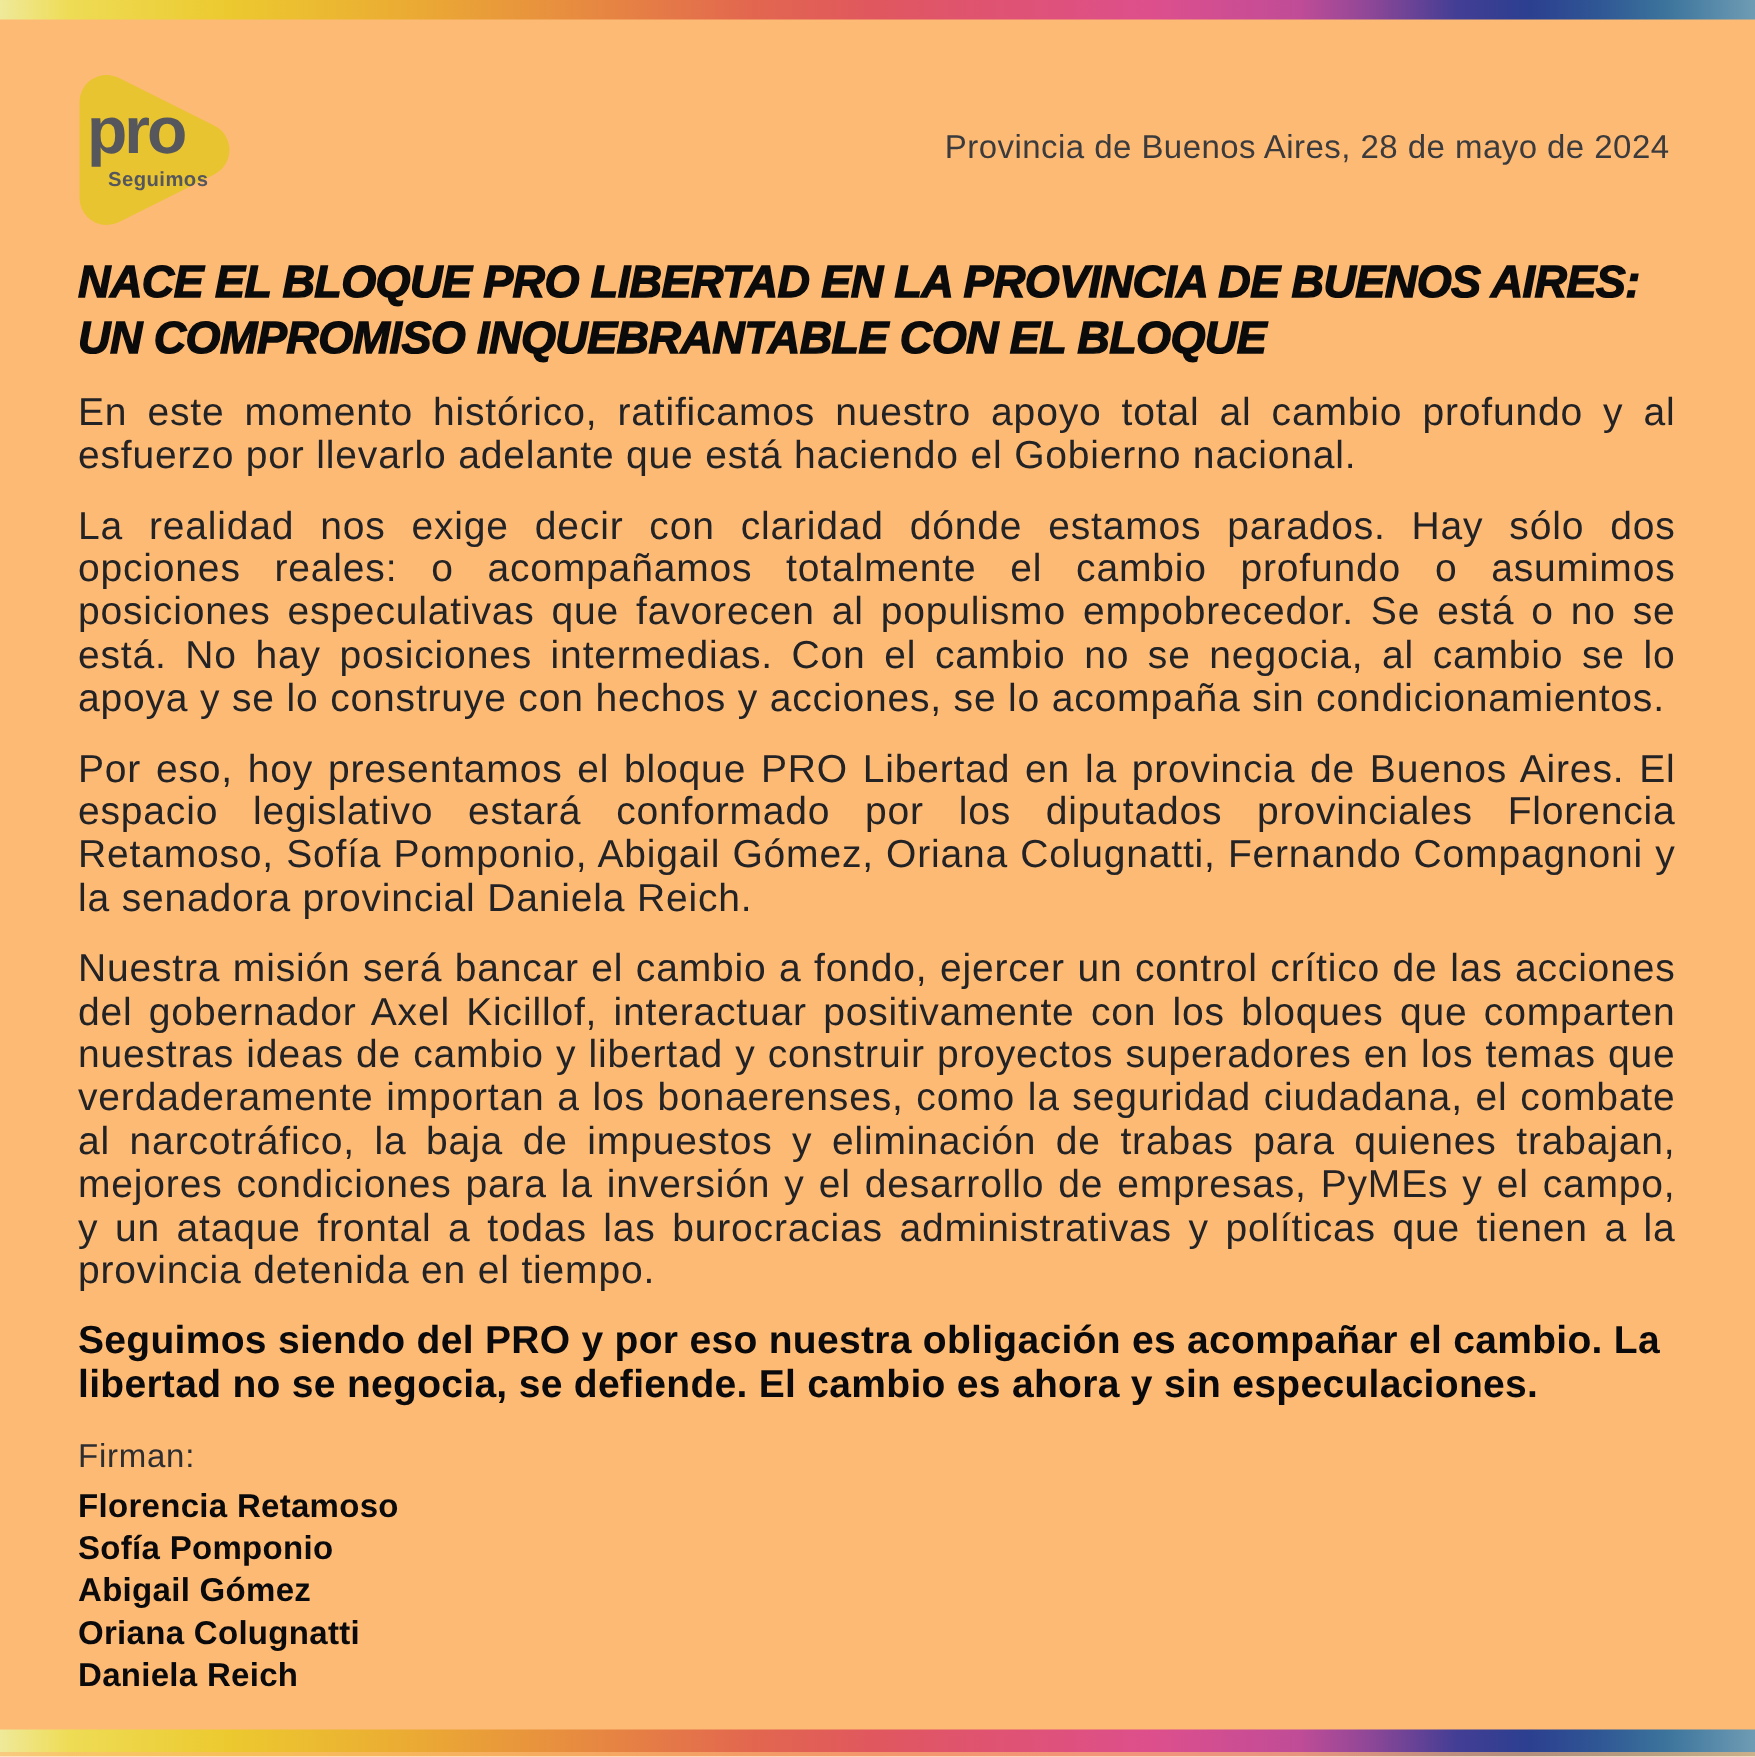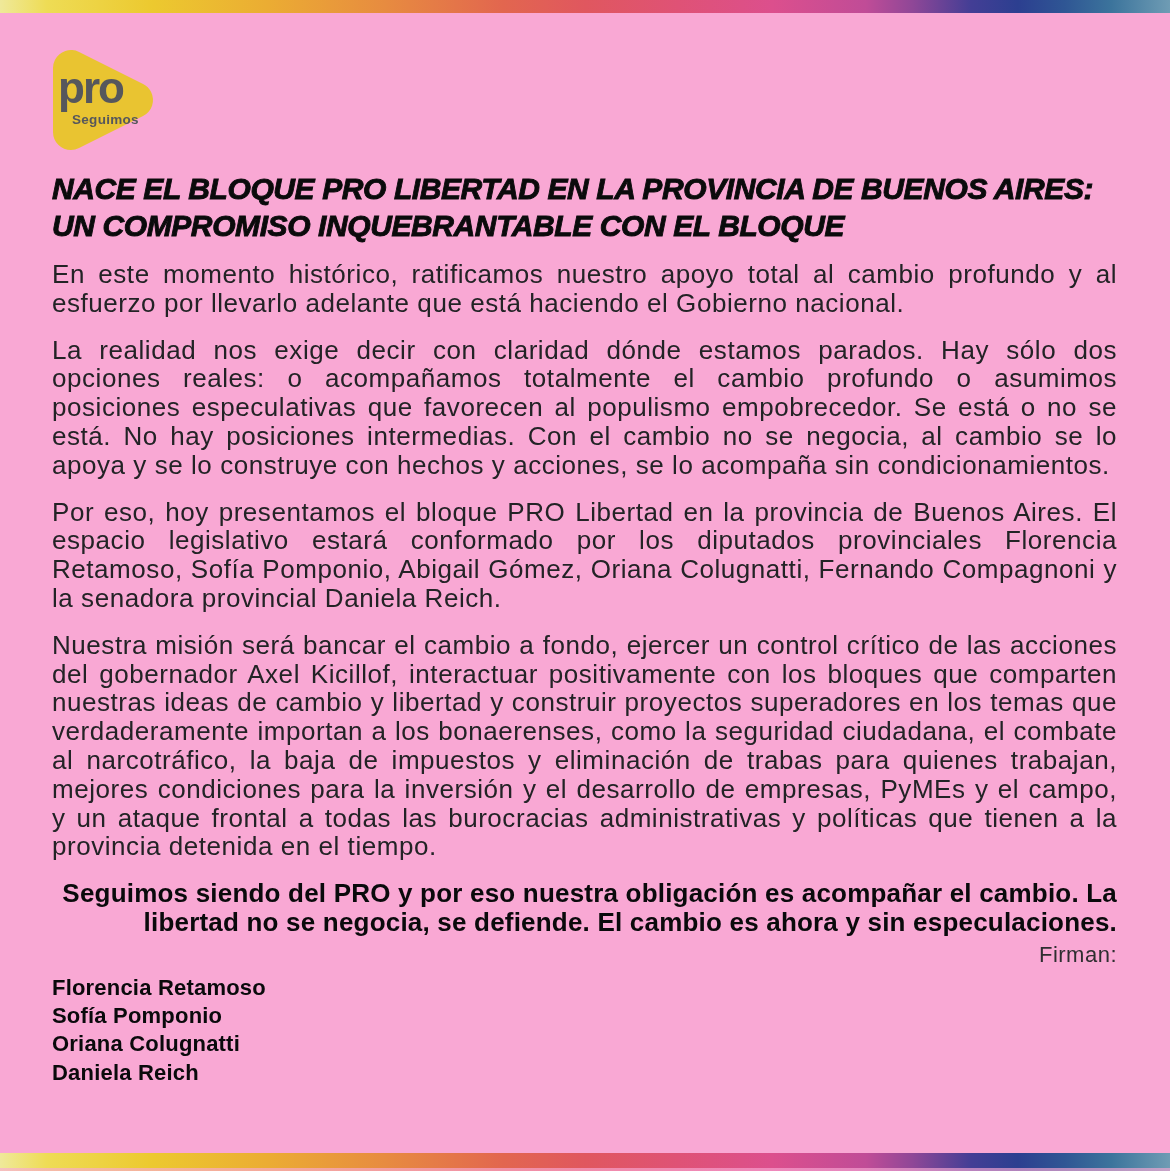--- a/index.html
+++ b/index.html
@@ -8,21 +8,21 @@
     width: 1170px;
     height: 1171px;
     background: #ffffff;
     overflow: hidden;
     font-family: "Liberation Sans", sans-serif;
   }
   .page {
     position: relative;
     width: 1170px;
     height: 1171px;
-    background: #f9a8d4;
+    background: #fdba74;
   }
   .bar {
     position: absolute;
     left: 0;
     right: 0;
   }
   .bar.top { top: 0; height: 13px; }
   .bar.bottom { bottom: 3px; height: 15px; }
   .bar.bottom-edge { bottom: 0; height: 3px; opacity: 0.35; }
 
@@ -94,28 +94,27 @@
     letter-spacing: 0.55px;
     text-align: justify;
     color: #232326;
   }
   .content p + p { margin-top: 18px; }
   p.emphasis {
     margin-top: 25px;
     font-weight: bold;
     letter-spacing: 0.2px;
     color: #0a0a0c;
-    text-align: right;
+    text-align: left;
   }
   .signature-label {
-    margin-top: 5px;
+    margin-top: 21px;
     font-size: 22px;
     letter-spacing: 0.5px;
     color: #2e2e30;
-    text-align: right;
   }
   .signatures { margin-top: 6px; }
   .signatory {
     font-size: 22px;
     line-height: 28.3px;
     font-weight: bold;
     letter-spacing: 0.2px;
     color: #0a0a0c;
   }
 </style>
@@ -127,38 +126,40 @@
   <div class="bar top" style="background: linear-gradient(90deg, rgb(239, 233, 154) 0%, rgb(238, 220, 85) 4%, rgb(236, 201, 47) 13%, rgb(235, 172, 51) 23%, rgb(231, 139, 64) 33%, rgb(226, 102, 79) 43%, rgb(224, 87, 95) 50%, rgb(223, 82, 118) 58%, rgb(220, 79, 141) 66%, rgb(192, 76, 151) 74%, rgb(143, 71, 151) 78%, rgb(67, 62, 149) 83%, rgb(44, 63, 144) 87%, rgb(47, 86, 148) 91%, rgb(60, 116, 156) 95%, rgb(111, 156, 180) 100%);"></div>
 
   <div class="logo">
     <svg width="118" height="114" viewBox="0 0 118 112">
       <path d="M26 24 L26 88 L90 56 Z" fill="#e9c431" stroke="#e9c431" stroke-width="36" stroke-linejoin="round" stroke-linecap="round"></path>
     </svg>
     <div class="logo-word">pro</div>
     <div class="logo-sub">Seguimos</div>
   </div>
 
+  <div class="dateline">Provincia de Buenos Aires, 28 de mayo de 2024</div>
 
   <div class="content">
     <h1 class="headline">
       <span class="fit-line">NACE EL BLOQUE PRO LIBERTAD EN LA PROVINCIA DE BUENOS AIRES:</span>
       <span class="fit-line">UN COMPROMISO INQUEBRANTABLE CON EL BLOQUE</span>
     </h1>
 
     <p>En este momento histórico, ratificamos nuestro apoyo total al cambio profundo y al esfuerzo por llevarlo adelante que está haciendo el Gobierno nacional.</p>
     <p>La realidad nos exige decir con claridad dónde estamos parados. Hay sólo dos opciones reales: o acompañamos totalmente el cambio profundo o asumimos posiciones especulativas que favorecen al populismo empobrecedor. Se está o no se está. No hay posiciones intermedias. Con el cambio no se negocia, al cambio se lo apoya y se lo construye con hechos y acciones, se lo acompaña sin condicionamientos.</p>
     <p>Por eso, hoy presentamos el bloque PRO Libertad en la provincia de Buenos Aires. El espacio legislativo estará conformado por los diputados provinciales Florencia Retamoso, Sofía Pomponio, Abigail Gómez, Oriana Colugnatti, Fernando Compagnoni y la senadora provincial Daniela Reich.</p>
     <p>Nuestra misión será bancar el cambio a fondo, ejercer un control crítico de las acciones del gobernador Axel Kicillof, interactuar positivamente con los bloques que comparten nuestras ideas de cambio y libertad y construir proyectos superadores en los temas que verdaderamente importan a los bonaerenses, como la seguridad ciudadana, el combate al narcotráfico, la baja de impuestos y eliminación de trabas para quienes trabajan, mejores condiciones para la inversión y el desarrollo de empresas, PyMEs y el campo, y un ataque frontal a todas las burocracias administrativas y políticas que tienen a la provincia detenida en el tiempo.</p>
 
     <p class="emphasis">Seguimos siendo del PRO y por eso nuestra obligación es acompañar el cambio. La libertad no se negocia, se defiende. El cambio es ahora y sin especulaciones.</p>
 
     <div class="signature-label">Firman:</div>
     <div class="signatures">
       <div class="signatory">Florencia Retamoso</div>
       <div class="signatory">Sofía Pomponio</div>
+      <div class="signatory">Abigail Gómez</div>
       <div class="signatory">Oriana Colugnatti</div>
       <div class="signatory">Daniela Reich</div>
     </div>
   </div>
 
   <div class="bar bottom" style="background: linear-gradient(90deg, rgb(239, 233, 154) 0%, rgb(238, 220, 85) 4%, rgb(236, 201, 47) 13%, rgb(235, 172, 51) 23%, rgb(231, 139, 64) 33%, rgb(226, 102, 79) 43%, rgb(224, 87, 95) 50%, rgb(223, 82, 118) 58%, rgb(220, 79, 141) 66%, rgb(192, 76, 151) 74%, rgb(143, 71, 151) 78%, rgb(67, 62, 149) 83%, rgb(44, 63, 144) 87%, rgb(47, 86, 148) 91%, rgb(60, 116, 156) 95%, rgb(111, 156, 180) 100%);"></div>
   <div class="bar bottom-edge" style="background: linear-gradient(90deg, rgb(239, 233, 154) 0%, rgb(238, 220, 85) 4%, rgb(236, 201, 47) 13%, rgb(235, 172, 51) 23%, rgb(231, 139, 64) 33%, rgb(226, 102, 79) 43%, rgb(224, 87, 95) 50%, rgb(223, 82, 118) 58%, rgb(220, 79, 141) 66%, rgb(192, 76, 151) 74%, rgb(143, 71, 151) 78%, rgb(67, 62, 149) 83%, rgb(44, 63, 144) 87%, rgb(47, 86, 148) 91%, rgb(60, 116, 156) 95%, rgb(111, 156, 180) 100%);"></div>
 
 </div>
 

